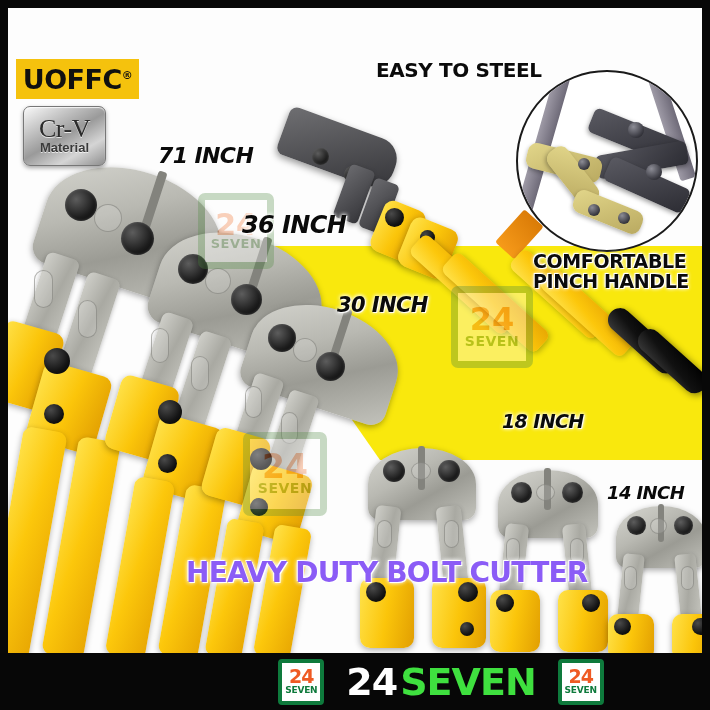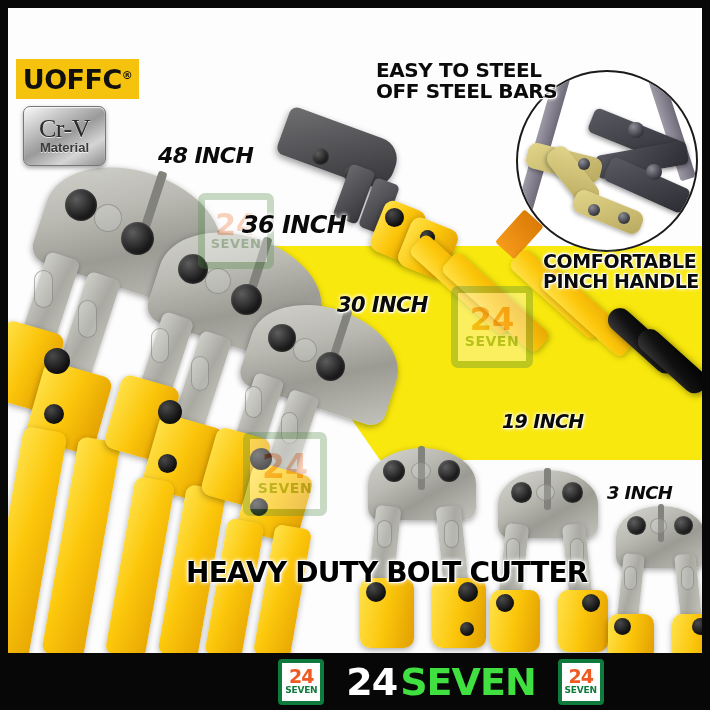--- a/index.html
+++ b/index.html
@@ -116,24 +116,24 @@
 
   
   .callout {
     position: absolute;
     font-weight: 900; color: #0b0b0b; line-height: 1.06;
     font-family: "DejaVu Sans", sans-serif;
     letter-spacing: -.4px;
     text-shadow: 0 0 4px #fff, 0 0 4px #fff, 1px 1px 0 #fff, -1px -1px 0 #fff;
   }
   #pinch-callout { left: 368px; top: 52px; font-size: 20px; }
-  #rubber-callout { left: 525px; top: 243px; font-size: 19px; margin-left: 10px; }
+  #rubber-callout { left: 525px; top: 243px; font-size: 19px; }
   #headline-bottom {
     position: absolute; left: 178px; top: 548px;
-    font-size: 28px; font-weight: 900; color: #000000;
+    font-size: 28px; font-weight: 900; color: #8b5cf6;
     font-family: "DejaVu Sans", sans-serif; letter-spacing: -.8px;
     text-shadow: 0 0 5px #fff, 0 0 5px #fff, 1px 1px 0 #fff, -1px -1px 0 #fff;
     white-space: nowrap;
   }
 
   
   .size-label {
     position: absolute;
     font-weight: 900; font-style: italic;
     font-family: "DejaVu Sans", sans-serif;
@@ -391,32 +391,31 @@
       <div class="txt"><span>UOFFC</span><span class="reg">®</span></div>
     </div>
 
     <div id="crv-badge">
       <div class="crv">Cr-V</div>
       <div class="mat">Material</div>
     </div>
 
     <div class="callout" id="pinch-callout">
       <div>EASY TO STEEL</div>
-      <div>OFF STEEL BARS</div>
     </div>
     <div class="callout" id="rubber-callout">
       <div>COMFORTABLE</div>
       <div>PINCH HANDLE</div>
     </div>
 
-    <div class="size-label" style="left:150px;top:135px;font-size:22px;">48 INCH</div>
+    <div class="size-label" style="left:150px;top:135px;font-size:22px;">71 INCH</div>
     <div class="size-label" style="left:226px;top:203px;font-size:24px;margin-left:8px;">36 INCH</div>
     <div class="size-label" style="left:329px;top:285px;font-size:21px;">30 INCH</div>
-    <div class="size-label" style="left:494px;top:402px;font-size:19px;">19 INCH</div>
-    <div class="size-label" style="left:599px;top:474px;font-size:18px;">3 INCH</div>
+    <div class="size-label" style="left:494px;top:402px;font-size:19px;">18 INCH</div>
+    <div class="size-label" style="left:599px;top:474px;font-size:18px;">14 INCH</div>
 
     <div id="headline-bottom">HEAVY DUTY BOLT CUTTER</div>
 
   </div>
 
   <div id="bottom-bar">
     <div id="bottom-spacer"></div>
     <div class="badge-logo">
       <div class="b24">24</div>
       <div class="bseven">SEVEN</div>

